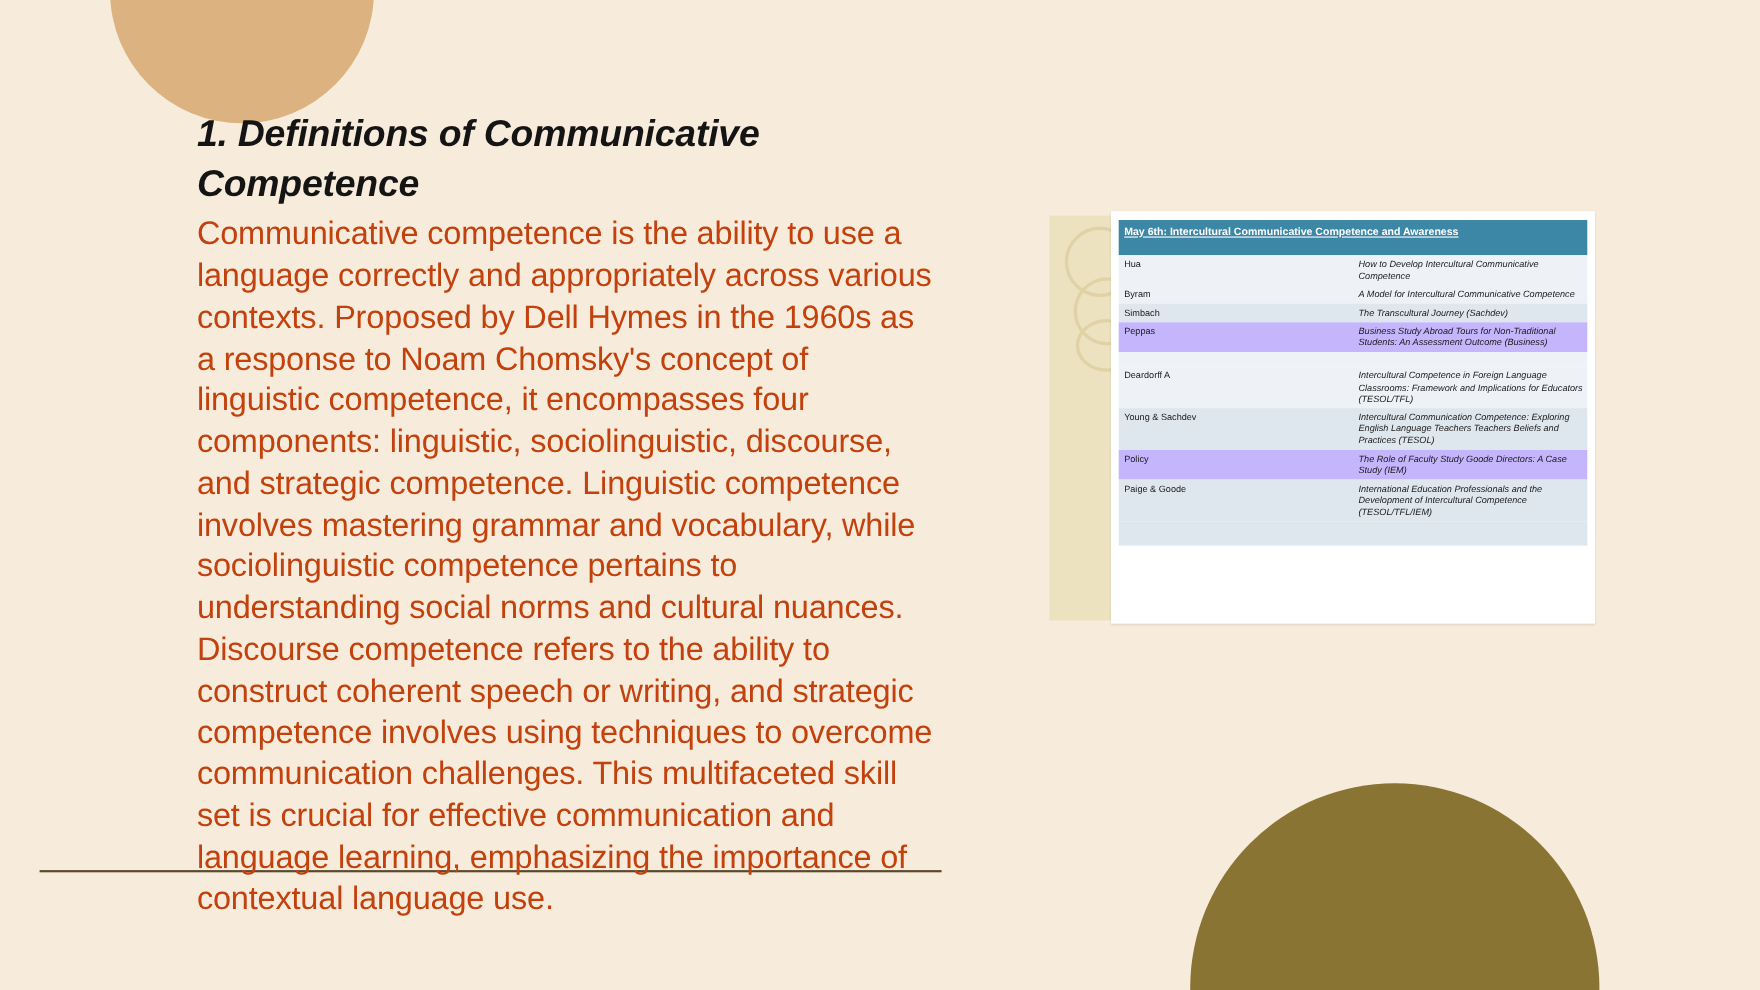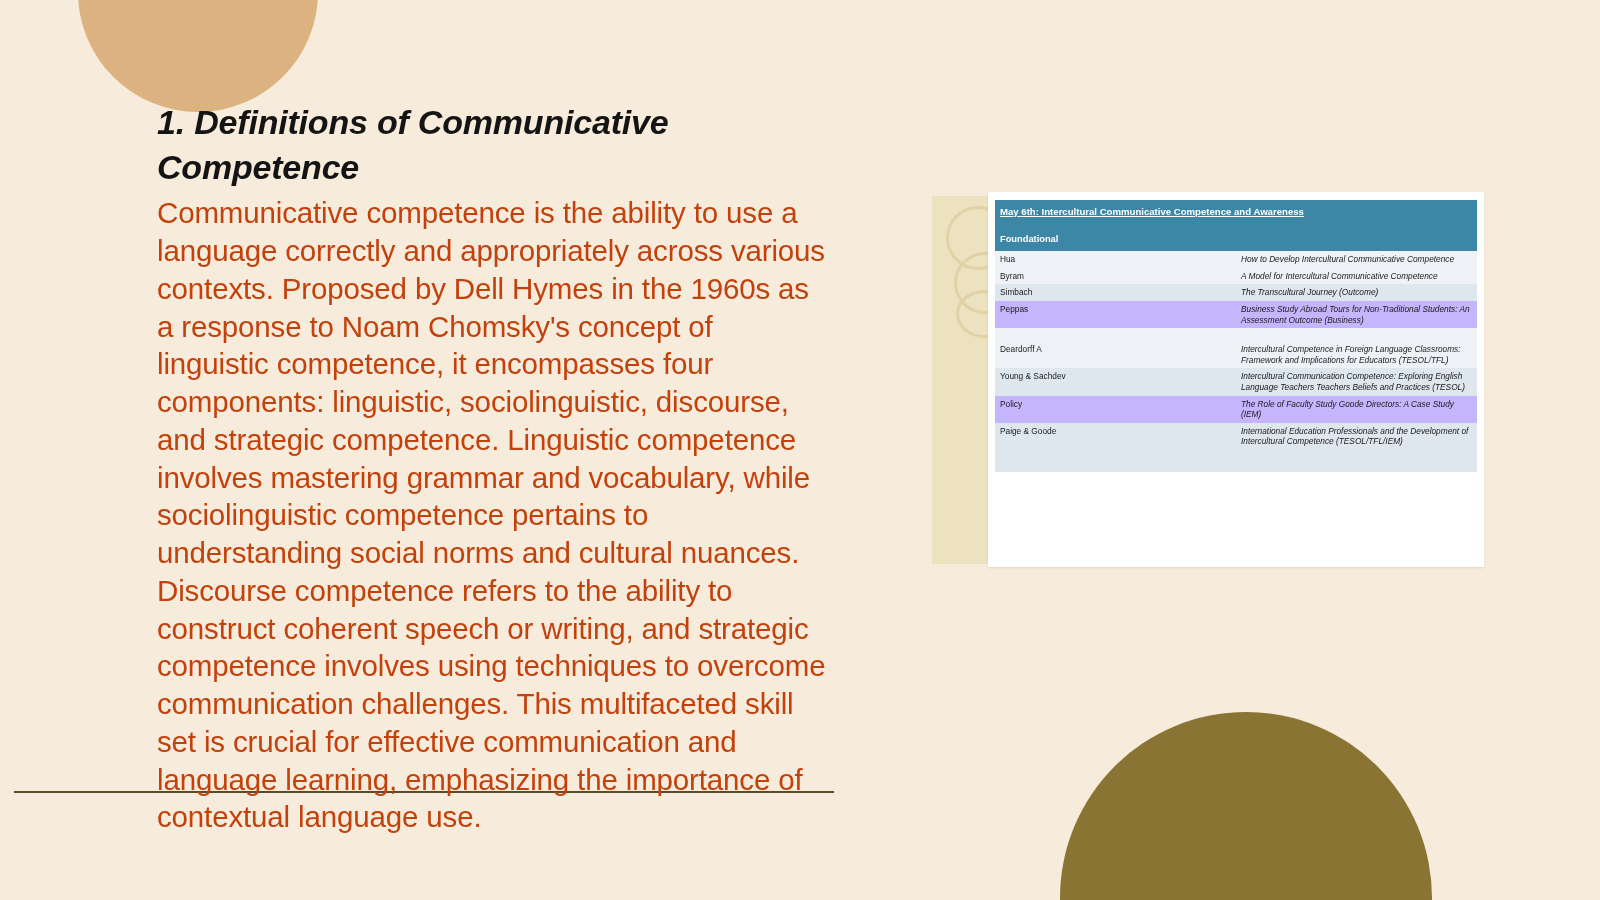--- a/index.html
+++ b/index.html
@@ -12,20 +12,21 @@
     overflow: hidden;
     background: #f7ecdb;
     font-family: "Liberation Sans", sans-serif;
     position: relative;
   }
   .slide {
     position: absolute;
     inset: 0;
     background: #f7ecdb;
     overflow: hidden;
+    margin-left: 22px;
   }
   
   .circle-top {
     position: absolute;
     left: 78px;
     top: -128px;
     width: 240px;
     height: 240px;
     border-radius: 50%;
     background: #dcb380;
@@ -98,21 +99,21 @@
     background: transparent;
   }
   .ring.r1 { left: 14px; top: 10px; width: 58px; height: 58px; }
   .ring.r2 { left: 22px; top: 56px; width: 56px; height: 56px; }
   .ring.r3 { left: 24px; top: 94px; width: 50px; height: 42px; }
 
   .table-card {
     position: absolute;
     left: 56px;
     top: 0;
-    width: 496px;
+    width: 440px;
     height: 375px;
     background: #ffffff;
     padding: 8px 7px 9px 7px;
     box-sizing: border-box;
     box-shadow: 0 1px 2px rgba(0,0,0,0.10);
   }
   .tbl {
     width: 100%;
     border-collapse: collapse;
     table-layout: fixed;
@@ -172,34 +173,31 @@
       <div class="ring r2"></div>
       <div class="ring r3"></div>
     </div>
 
     <div class="table-card">
       <table class="tbl">
         <tbody>
             <tr class="row-title">
           <td colspan="2"><span class="underline">May 6th: Intercultural Communicative Competence and Awareness</span></td>
         </tr>
-        <tr class="row-sub">
-          <td colspan="2"><span class="underline">Foundational</span></td>
-        </tr>
         <tr class="shade-b">
           <td class="c1">Hua</td>
           <td class="c2 ital">How to Develop Intercultural Communicative Competence</td>
         </tr>
         <tr class="shade-b">
           <td class="c1">Byram</td>
           <td class="c2 ital">A Model for Intercultural Communicative Competence</td>
         </tr>
         <tr class="shade-a">
           <td class="c1">Simbach</td>
-          <td class="c2 ital">The Transcultural Journey (Outcome)</td>
+          <td class="c2 ital">The Transcultural Journey (Sachdev)</td>
         </tr>
         <tr class="shade-c">
           <td class="c1">Peppas</td>
           <td class="c2 ital">Business Study Abroad Tours for Non-Traditional Students: An Assessment Outcome (Business)</td>
         </tr>
         <tr class="spacer-row shade-b">
               <td colspan="2"></td>
             </tr>
         <tr class="shade-b">
           <td class="c1">Deardorff A</td>

